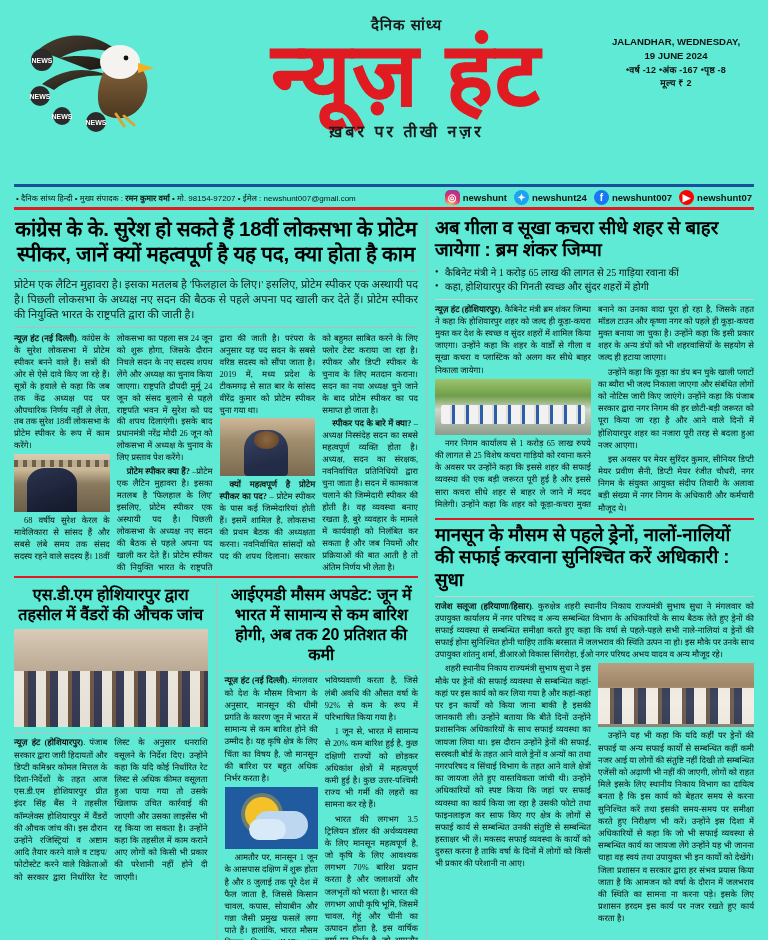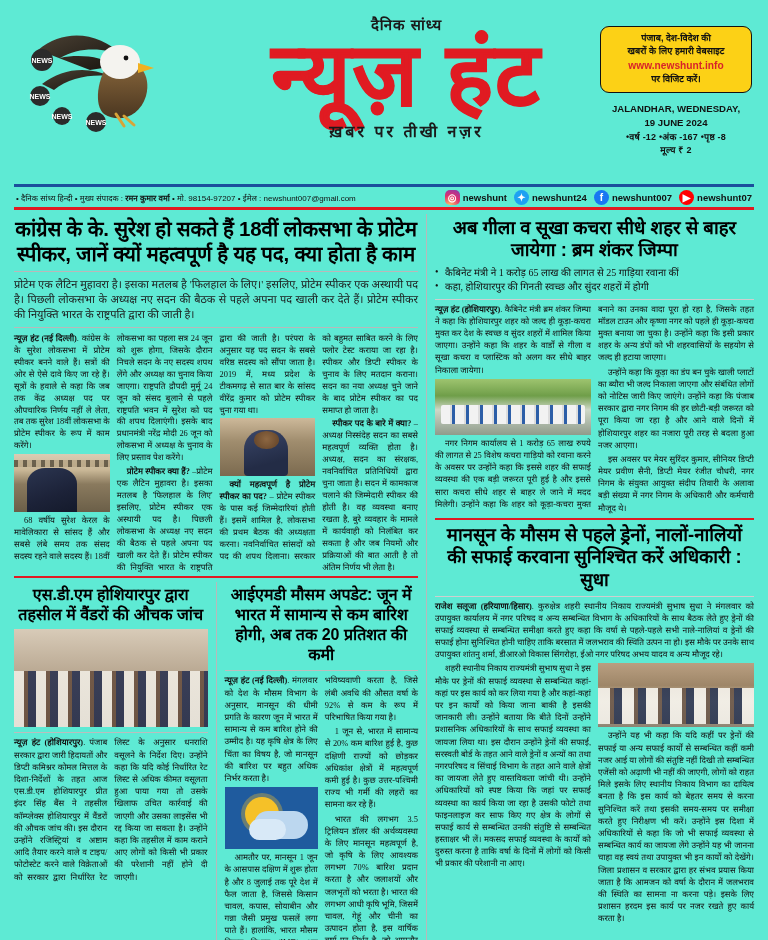--- a/index.html
+++ b/index.html
@@ -197,21 +197,20 @@
     margin: 3px 0 4px;
     text-align: center;
     color: #000;
   }
   h2.headline-md {
     font-family: "Liberation Sans", sans-serif;
     font-weight: bold;
     font-size: 18.5px;
     line-height: 1.22;
     margin: 3px 0 4px;
-    text-align: center;
     color: #000;
   }
   .standfirst {
     font-size: 11px;
     line-height: 1.38;
     text-align: justify;
     margin: 0 0 4px;
     color: #1a1a1a;
   }
   .bullets {
@@ -409,26 +408,20 @@
       </svg>
     </div>
 
     <div class="masthead-center">
       <div class="kicker">दैनिक सांध्य</div>
       <div class="logo-word">न्यूज़ हंट</div>
       <div class="tagline">ख़बर पर तीखी नज़र</div>
     </div>
 
     <div class="masthead-right">
-      <div class="web-box">
-        <div>पंजाब, देश-विदेश की</div>
-        <div>खबरों के लिए हमारी वेबसाइट</div>
-        <div class="url">www.newshunt.info</div>
-        <div>पर विजिट करें।</div>
-      </div>
       <div class="dateline">
         <div>JALANDHAR, WEDNESDAY,</div>
         <div>19 JUNE 2024</div>
         <div class="issue">•वर्ष -12  •अंक -167  •पृष्ठ -8</div>
         <div class="issue">मूल्य ₹ 2</div>
       </div>
     </div>
   </div>
 
   <div class="rule-blue"></div>

